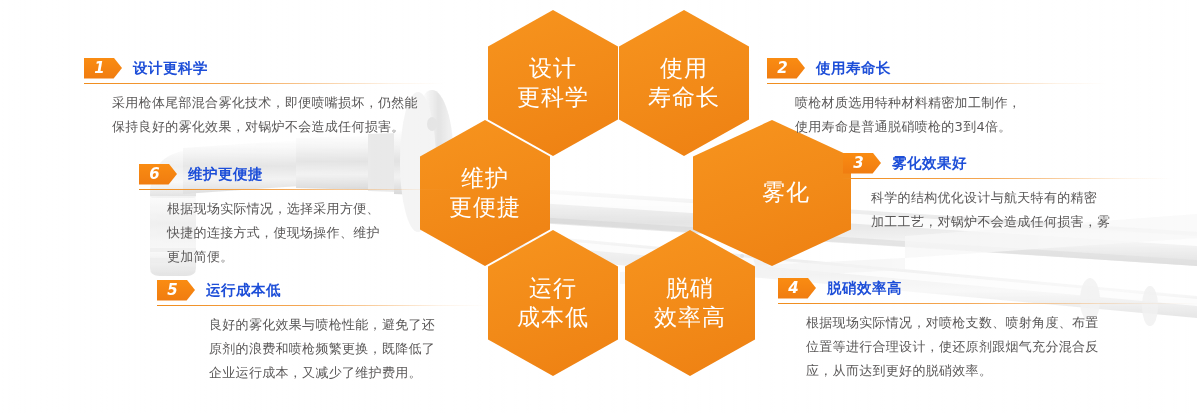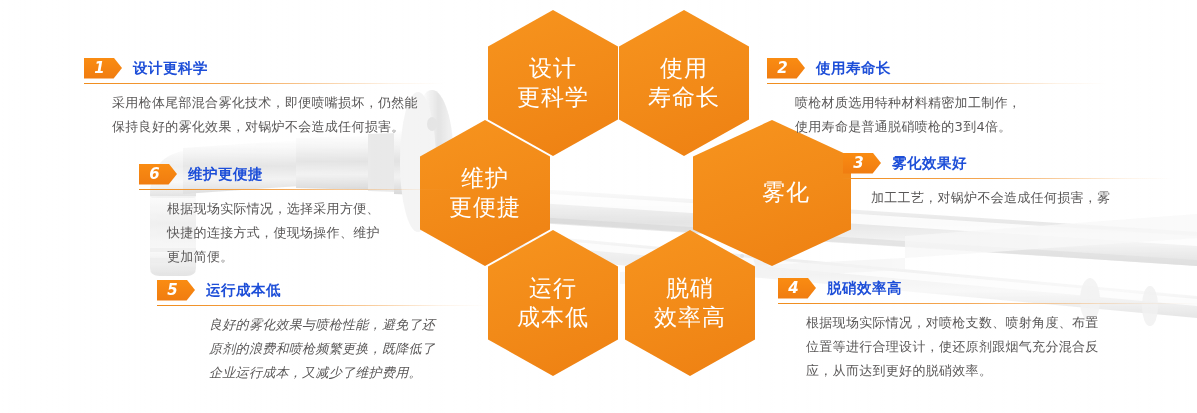--- a/index.html
+++ b/index.html
@@ -96,21 +96,21 @@
   }
   .fbody {
     margin-top: 7px;
     font-size: 13px;
     color: #595757;
     line-height: 1.85;
     letter-spacing: 0.3px;
   }
   .fbody .line { display: block; white-space: nowrap; }
   .indent-1 { padding-left: 28px; }
-  .indent-2 { padding-left: 52px; font-style: italic; }
+  .indent-2 { padding-left: 52px; }
 </style>
 </head>
 <body>
 
 <div id="stage">
 
   <svg id="bg-art" width="1197" height="413" viewBox="0 0 1197 413">
     <defs>
       <linearGradient id="tubeG" x1="0" y1="0" x2="0" y2="1">
         <stop offset="0%" stop-color="#ffffff"></stop>
@@ -258,20 +258,21 @@
     </div>
   </div>
 
   <div class="feature" style="left:843px; top:152px; width:330px;">
     <div class="head">
       <div class="badge">3</div>
       <div class="ftitle">雾化效果好</div>
     </div>
     <div class="rule"></div>
     <div class="fbody indent-1">
+      <span class="line">科学的结构优化设计与航天特有的精密</span>
       <span class="line">加工工艺，对锅炉不会造成任何损害，雾</span>
     </div>
   </div>
 
   <div class="feature" style="left:778px; top:277px; width:420px;">
     <div class="head">
       <div class="badge">4</div>
       <div class="ftitle">脱硝效率高</div>
     </div>
     <div class="rule"></div>

